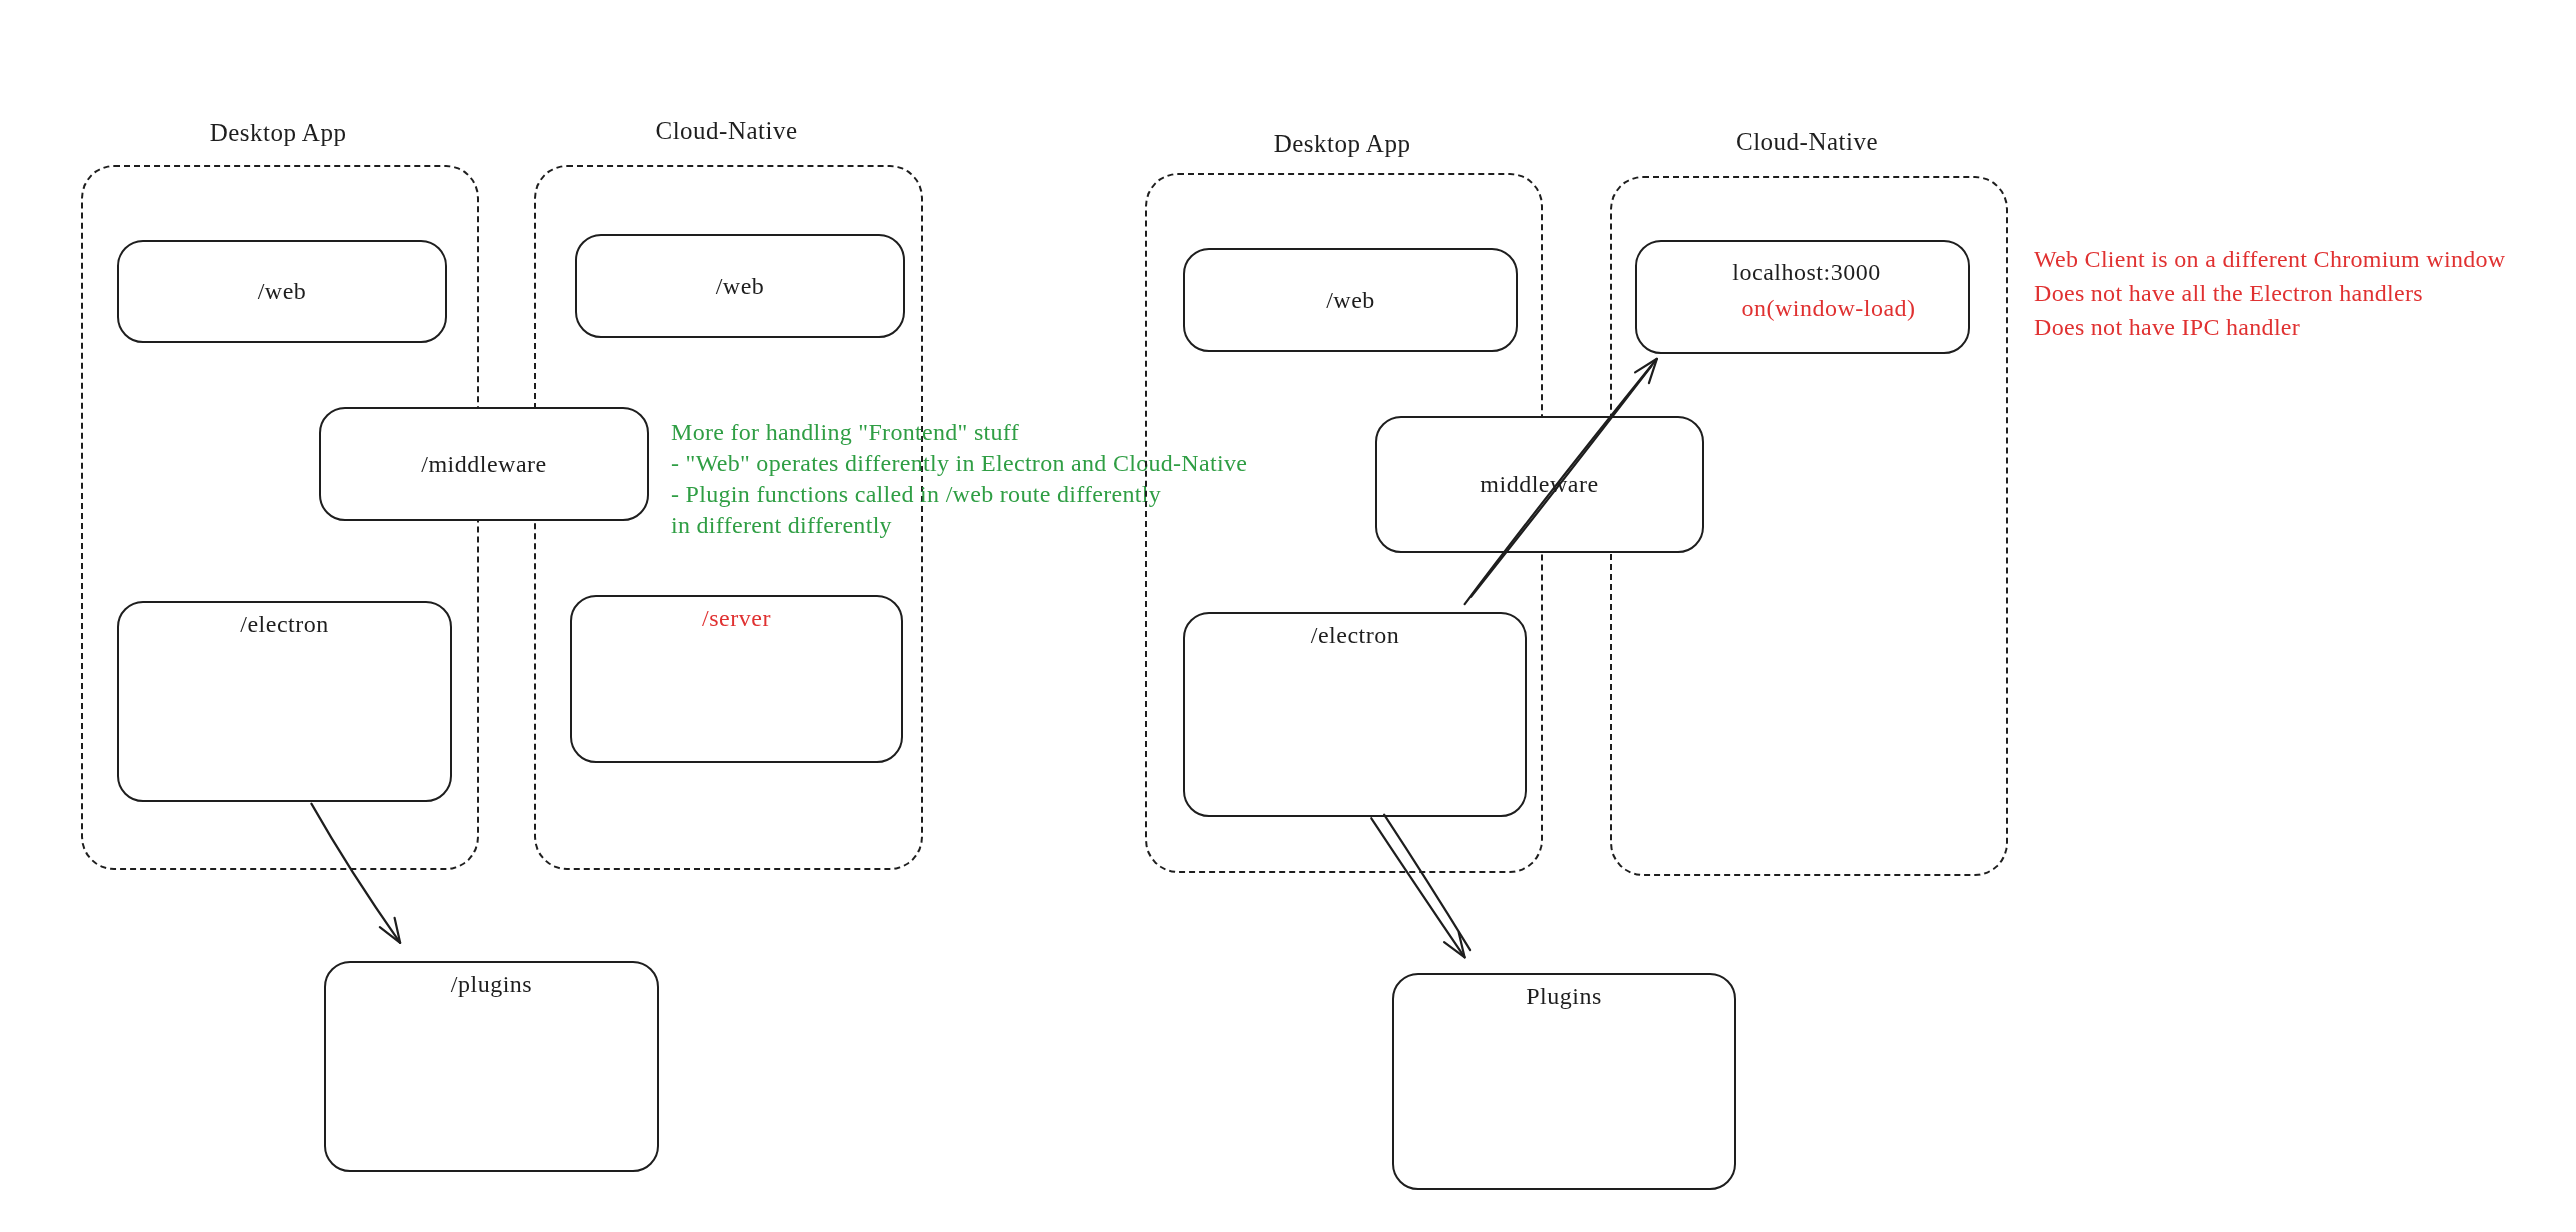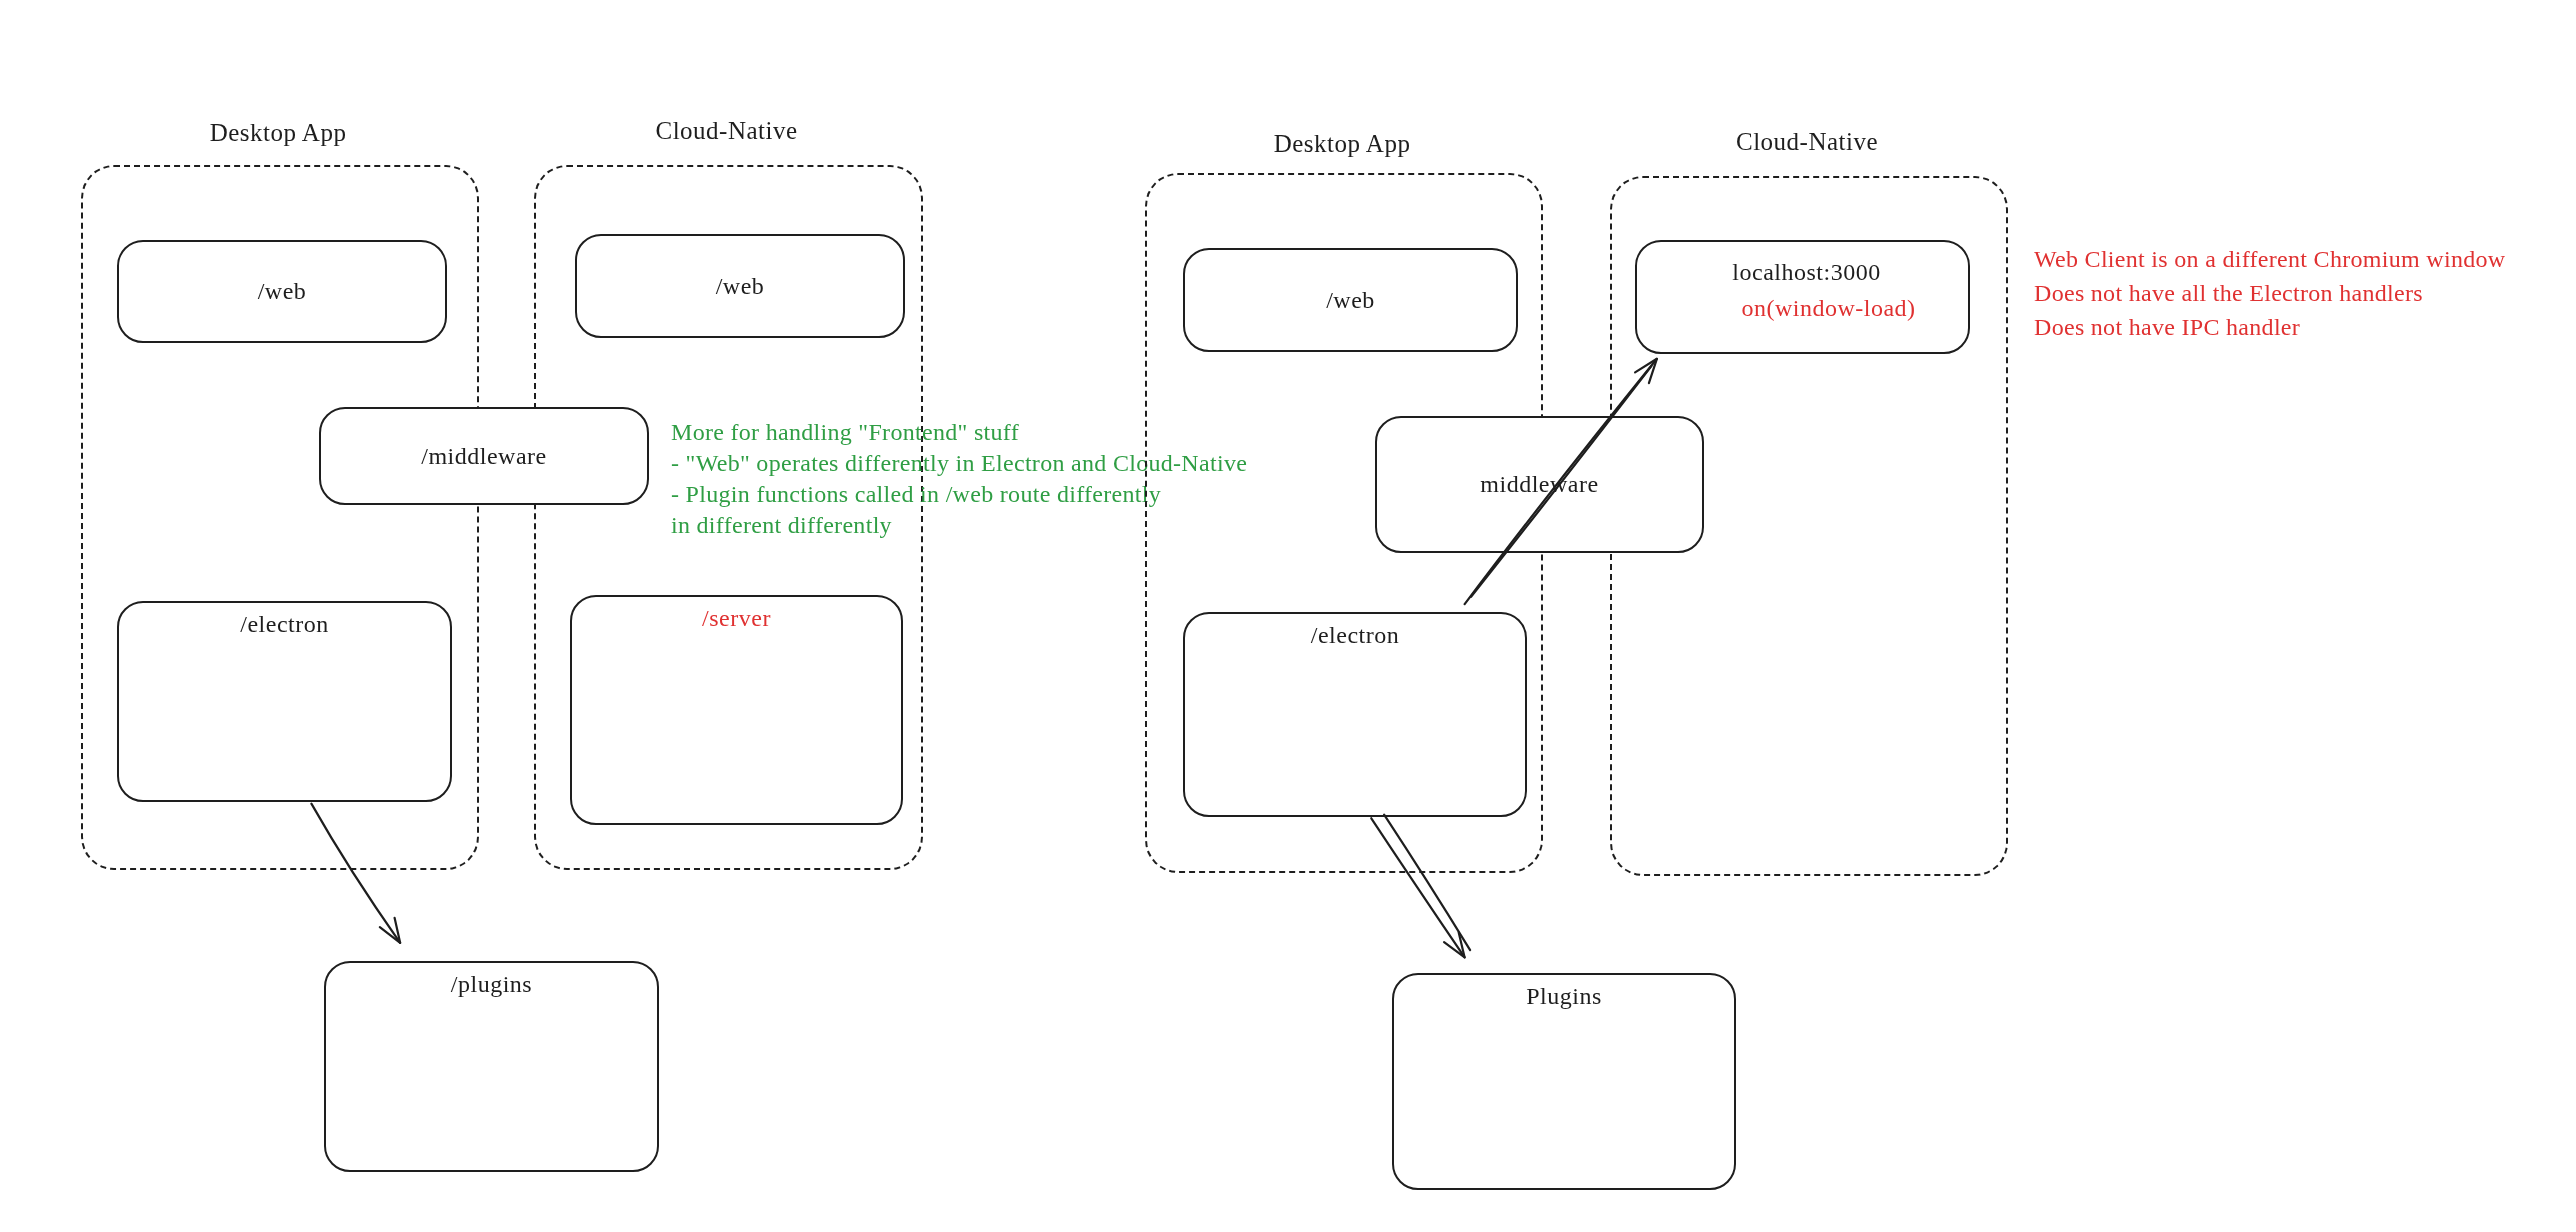--- a/index.html
+++ b/index.html
@@ -89,29 +89,29 @@
   <div class="dashed" style="left:534px;top:165px;width:385px;height:701px;"></div>
 
   <div class="node" style="left:117px;top:240px;width:330px;height:103px;">
     <span>/web</span>
   </div>
 
   <div class="node" style="left:575px;top:234px;width:330px;height:104px;">
     <span>/web</span>
   </div>
 
-  <div class="node" style="left:319px;top:407px;width:330px;height:98px;">
+  <div class="node" style="left:319px;top:407px;width:330px;height:114px;">
     <span>/middleware</span>
   </div>
 
   <div class="node top-label" style="left:117px;top:601px;width:335px;height:201px;">
     <span>/electron</span>
   </div>
 
-  <div class="node top-label" style="left:570px;top:595px;width:333px;height:230px;">
+  <div class="node top-label" style="left:570px;top:595px;width:333px;height:168px;">
     <span class="red-text">/server</span>
   </div>
 
   <div class="node top-label" style="left:324px;top:961px;width:335px;height:211px;">
     <span>/plugins</span>
   </div>
 
   <div class="note green" style="left:671px;top:417px;">
     <div>More for handling "Frontend" stuff</div>
     <div>- "Web" operates differently in Electron and Cloud-Native</div>

